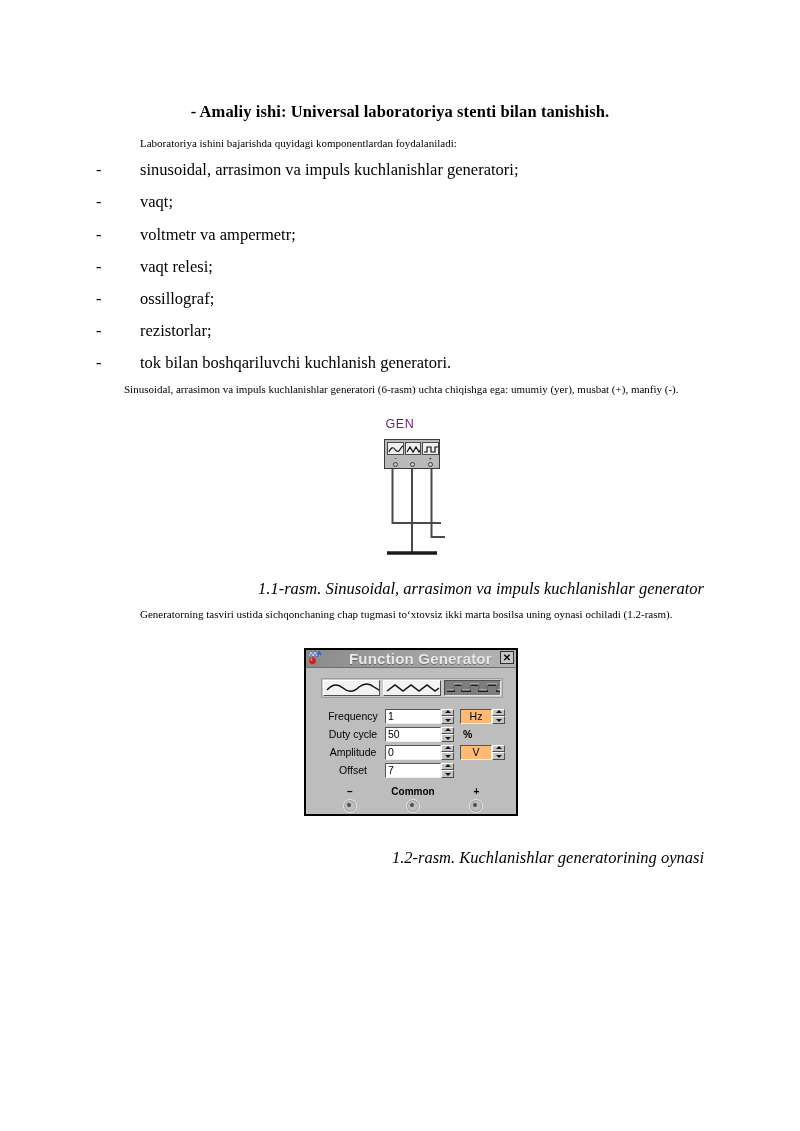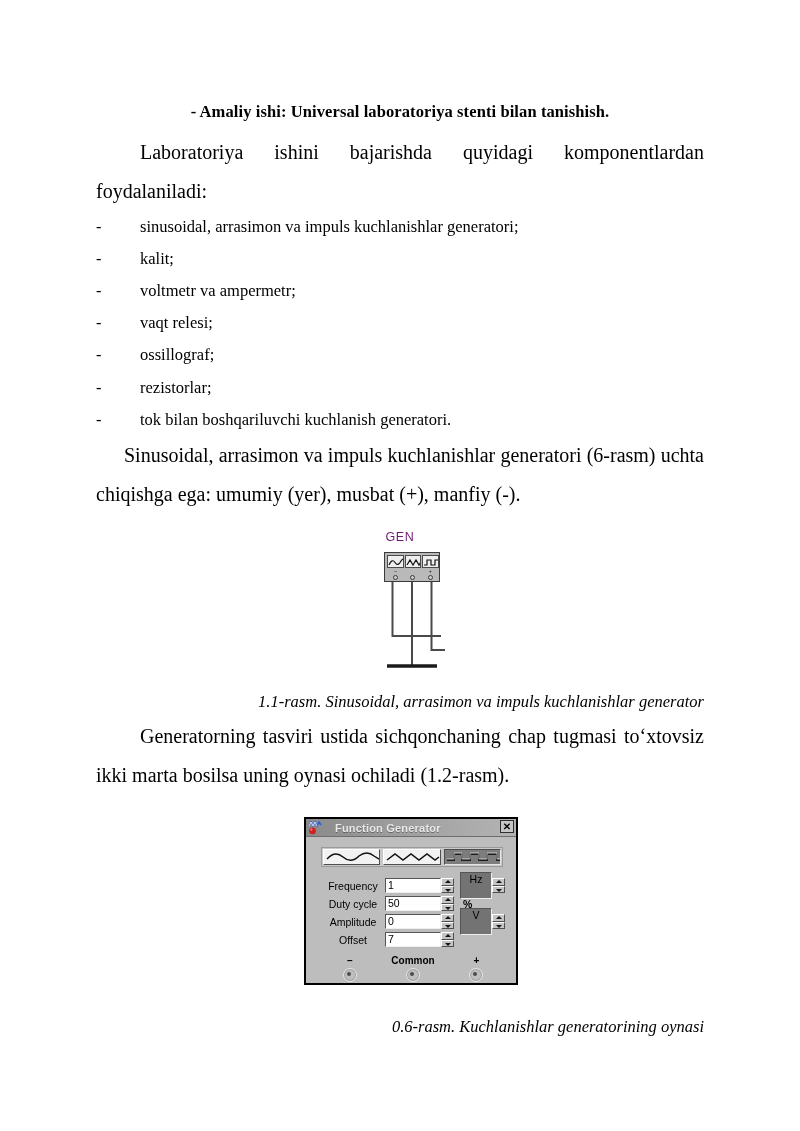--- a/index.html
+++ b/index.html
@@ -34,21 +34,21 @@
   
   .doc-title {
     font-size: 16.5px;
     font-weight: bold;
     text-align: center;
     line-height: 1.5;
     margin: 12px 0 8px 0;
     letter-spacing: .1px;
   }
   .para {
-    font-size: 20px;
+    font-size: 11px;
     line-height: 1.95;
     margin: 0;
     text-align: justify;
   }
   .para.indent { text-indent: 44px; }
   .para.indent-sm { text-indent: 28px; }
 
   .bullet-list {
     margin: 0;
     padding: 0;
@@ -189,24 +189,24 @@
     padding: 0 1px;
   }
   .fg-appicon {
     width: 14px;
     height: 14px;
     flex: 0 0 14px;
     position: relative;
     margin-left: 1px;
   }
   .fg-title {
-    font-size: 11px;
+    font-size: 15px;
     font-weight: bold;
     color: #e9e9e9;
-    margin-left: 2px;
+    margin-left: 16px;
     letter-spacing: .2px;
     white-space: nowrap;
     text-shadow: 0 1px 0 rgba(0,0,0,.35);
     padding-left: 11px;
   }
   .fg-close {
     position: absolute;
     right: 2px;
     top: 1px;
     width: 14px;
@@ -328,22 +328,22 @@
     margin-left: -3px;
     border-left: 3px solid transparent;
     border-right: 3px solid transparent;
   }
   .fg-spin-b.up .arr { margin-top: -2px; border-bottom: 3px solid #151515; }
   .fg-spin-b.dn .arr { margin-top: -1px; border-top: 3px solid #151515; }
 
   .fg-unit {
     width: 32px;
     flex: 0 0 32px;
-    height: 27px;
-    background: #737373;
+    height: 15px;
+    background: #fdba74;
     border-top: 1px solid #555;
     border-left: 1px solid #555;
     border-right: 1px solid #efefef;
     border-bottom: 1px solid #efefef;
     box-sizing: border-box;
     font-size: 10.5px;
     line-height: 13px;
     text-align: center;
     color: #000;
     cursor: pointer;
@@ -409,21 +409,21 @@
 
     <p class="para indent">Laboratoriya ishini bajarishda quyidagi komponentlardan foydalaniladi:</p>
 
     <div class="bullet-list">
       <div class="bullet-row">
         <span class="bullet-dash">-</span>
         <span class="bullet-text">sinusoidal, arrasimon va impuls kuchlanishlar generatori;</span>
       </div>
       <div class="bullet-row">
         <span class="bullet-dash">-</span>
-        <span class="bullet-text">kalit;</span>
+        <span class="bullet-text">vaqt;</span>
       </div>
       <div class="bullet-row">
         <span class="bullet-dash">-</span>
         <span class="bullet-text">voltmetr va ampermetr;</span>
       </div>
       <div class="bullet-row">
         <span class="bullet-dash">-</span>
         <span class="bullet-text">vaqt relesi;</span>
       </div>
       <div class="bullet-row">
@@ -626,16 +626,16 @@
               <div class="fg-term-label">+</div>
               <div class="fg-term-jack"></div>
             </div>
           </div>
 
         </div>
       </div>
     </div>
 
     <div class="spacer-18"></div>
-    <p class="fig-caption">0.6-rasm. Kuchlanishlar generatorining oynasi</p>
+    <p class="fig-caption">1.2-rasm. Kuchlanishlar generatorining oynasi</p>
 
   </div>
 </div>
 
 </body></html>

